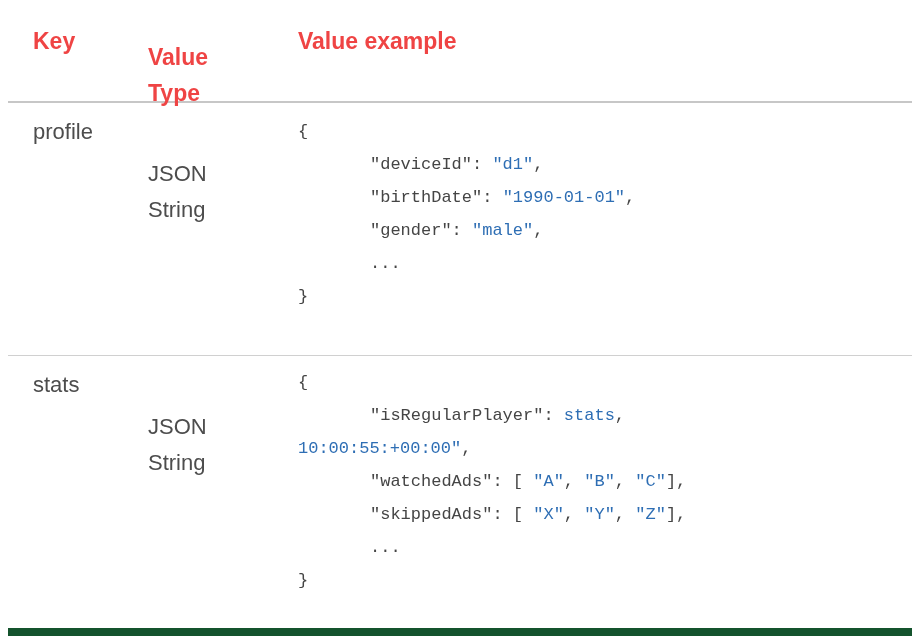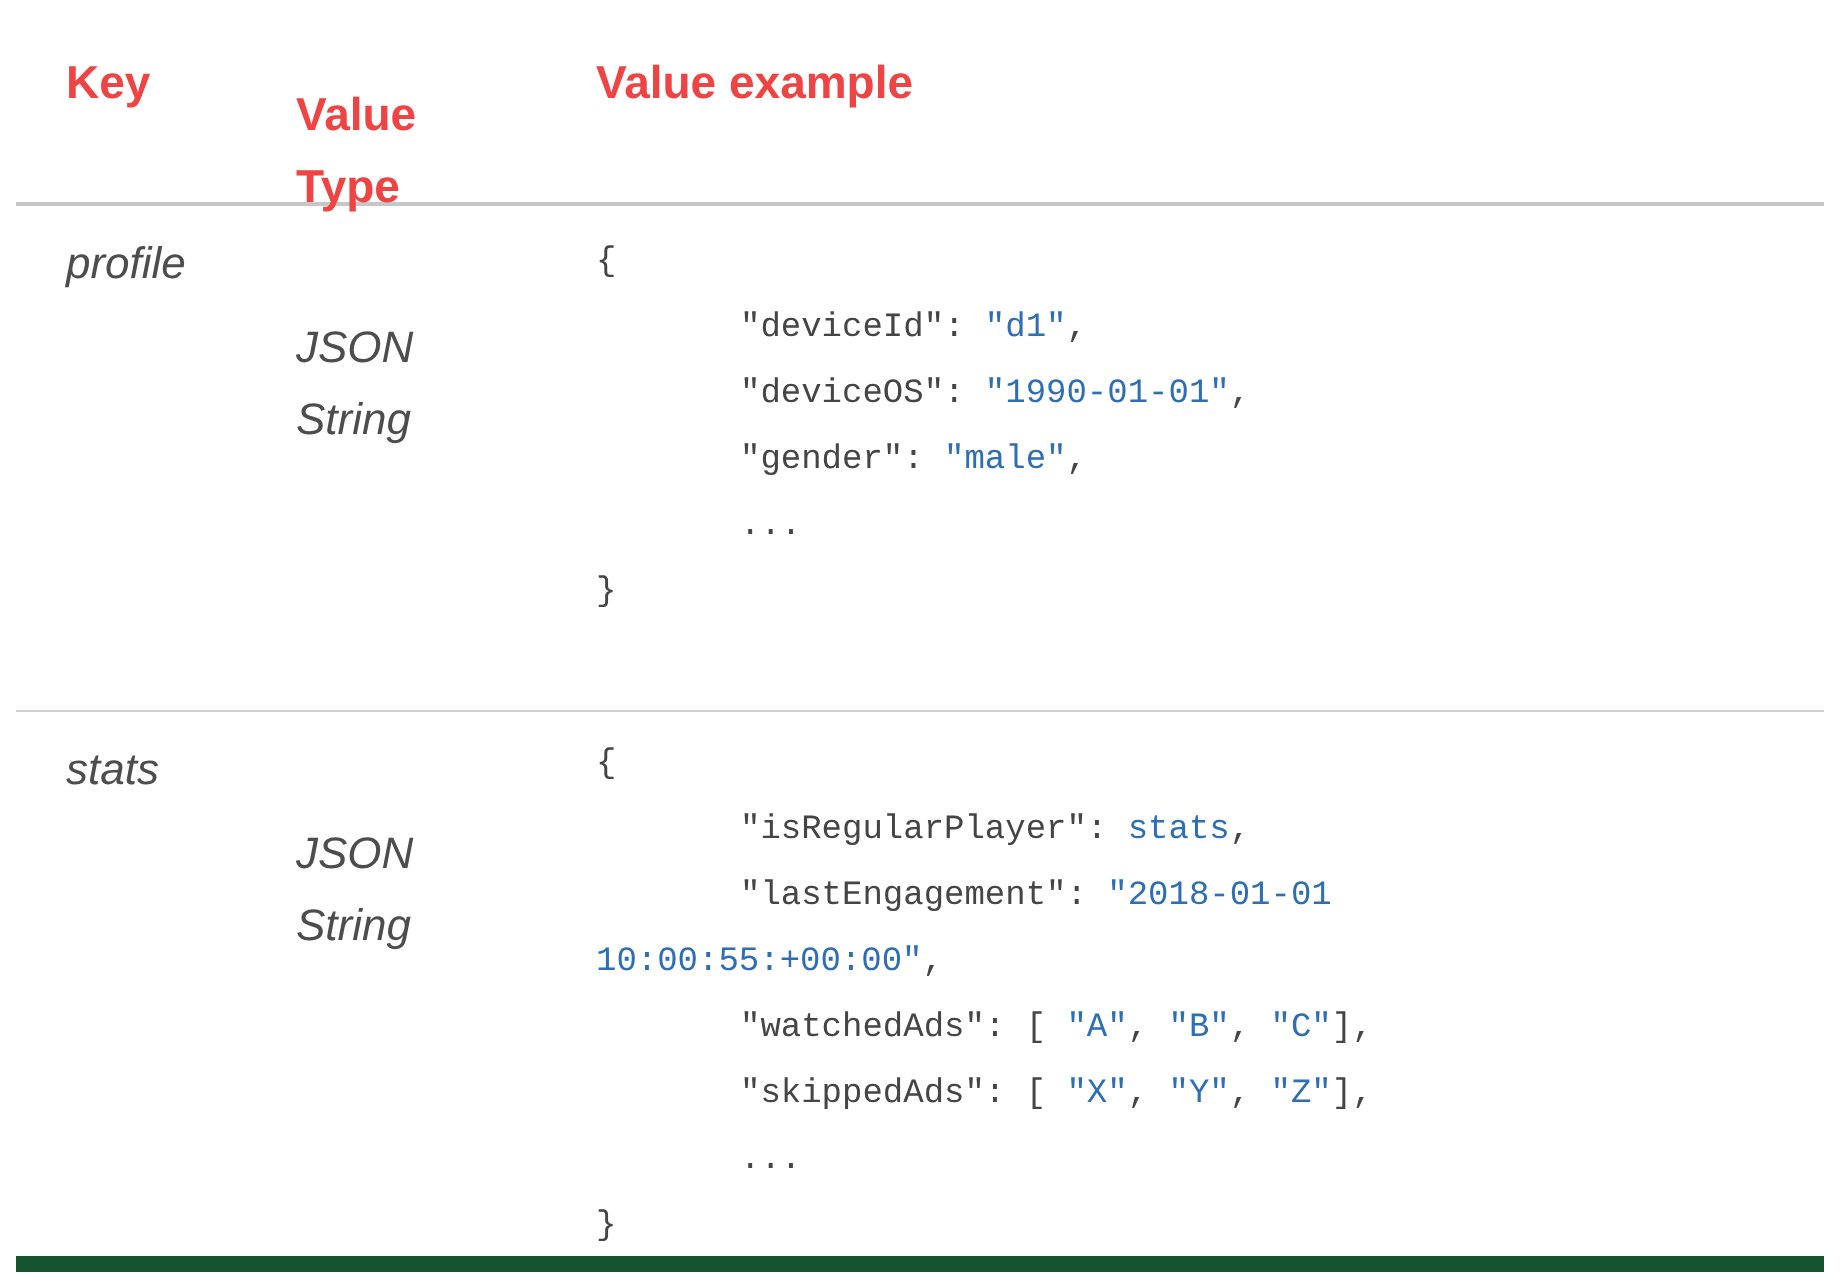--- a/index.html
+++ b/index.html
@@ -46,21 +46,20 @@
   }
   .trow.body-2 {
     height: 280px;
     border-bottom: 8px solid #14532d;
   }
   .tcell {
     font-size: 22px;
     color: #4d4d4d;
     line-height: 36px;
     padding-top: 11px;
-    font-style: italic;
   }
   .tcell .wrapbox {
     display: block;
     width: 90px;
     margin-top: 42px;
   }
   .code-cell {
     padding-top: 11px;
     font-family: "Liberation Mono", monospace;
     font-size: 17px;
@@ -98,38 +97,37 @@
   <div class="trow body-1">
     <div class="tcell">
       <span>profile</span>
     </div>
     <div class="tcell">
       <span class="wrapbox">JSON String</span>
     </div>
     <div class="code-cell">
         <div class="code-line"><span class="tok-d">{</span></div>
         <div class="code-line ind"><span class="tok-d">″deviceId″: </span><span class="tok-v">″d1″</span><span class="tok-d">,</span></div>
-        <div class="code-line ind"><span class="tok-d">″deviceOS″: </span><span class="tok-v">″1990-01-01″</span><span class="tok-d">,</span></div>
+        <div class="code-line ind"><span class="tok-d">″birthDate″: </span><span class="tok-v">″1990-01-01″</span><span class="tok-d">,</span></div>
         <div class="code-line ind"><span class="tok-d">″gender″: </span><span class="tok-v">″male″</span><span class="tok-d">,</span></div>
         <div class="code-line ind"><span class="tok-d">...</span></div>
         <div class="code-line"><span class="tok-d">}</span></div>
       </div>
   </div>
 
   <div class="trow body-2">
     <div class="tcell">
       <span>stats</span>
     </div>
     <div class="tcell">
       <span class="wrapbox">JSON String</span>
     </div>
     <div class="code-cell">
         <div class="code-line"><span class="tok-d">{</span></div>
         <div class="code-line ind"><span class="tok-d">″isRegularPlayer″: </span><span class="tok-v">stats</span><span class="tok-d">,</span></div>
-        <div class="code-line ind"><span class="tok-d">″lastEngagement″: </span><span class="tok-v">″2018-01-01</span></div>
         <div class="code-line"><span class="tok-v">10:00:55:+00:00″</span><span class="tok-d">,</span></div>
         <div class="code-line ind"><span class="tok-d">″watchedAds″: [ </span><span class="tok-v">″A″</span><span class="tok-d">, </span><span class="tok-v">″B″</span><span class="tok-d">, </span><span class="tok-v">″C″</span><span class="tok-d">],</span></div>
         <div class="code-line ind"><span class="tok-d">″skippedAds″: [ </span><span class="tok-v">″X″</span><span class="tok-d">, </span><span class="tok-v">″Y″</span><span class="tok-d">, </span><span class="tok-v">″Z″</span><span class="tok-d">],</span></div>
         <div class="code-line ind"><span class="tok-d">...</span></div>
         <div class="code-line"><span class="tok-d">}</span></div>
       </div>
   </div>
 
 </div>
 

